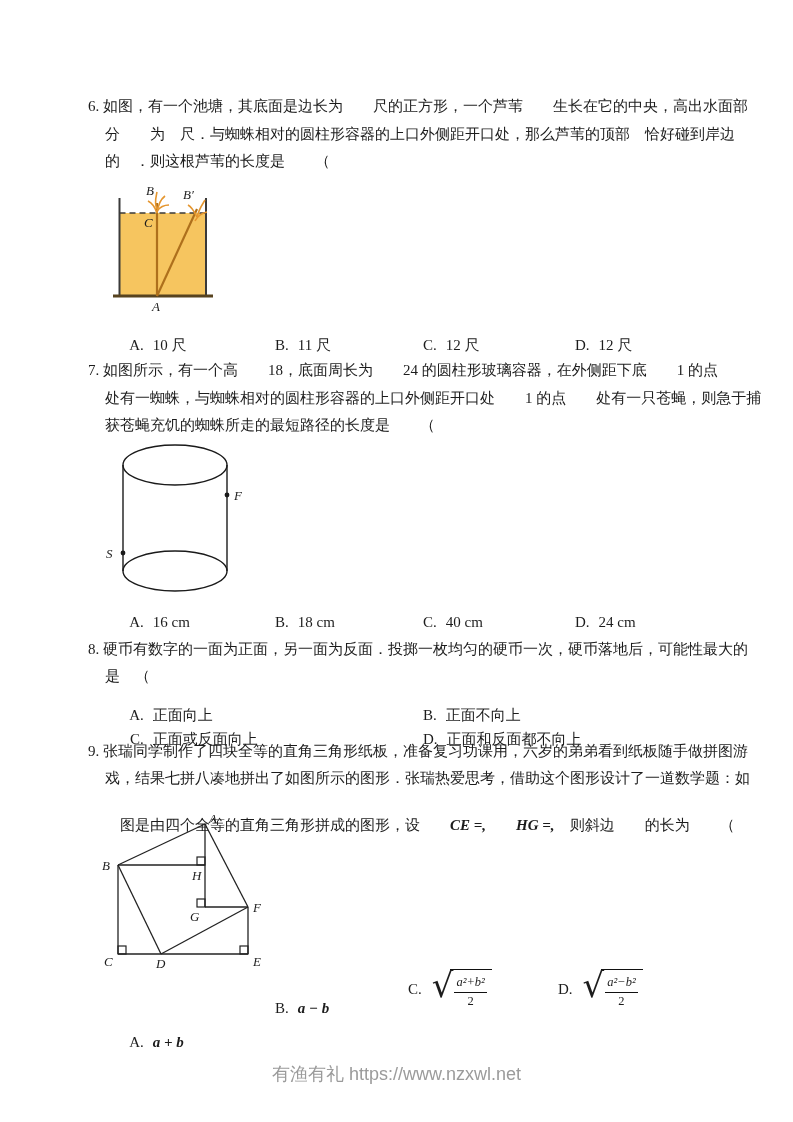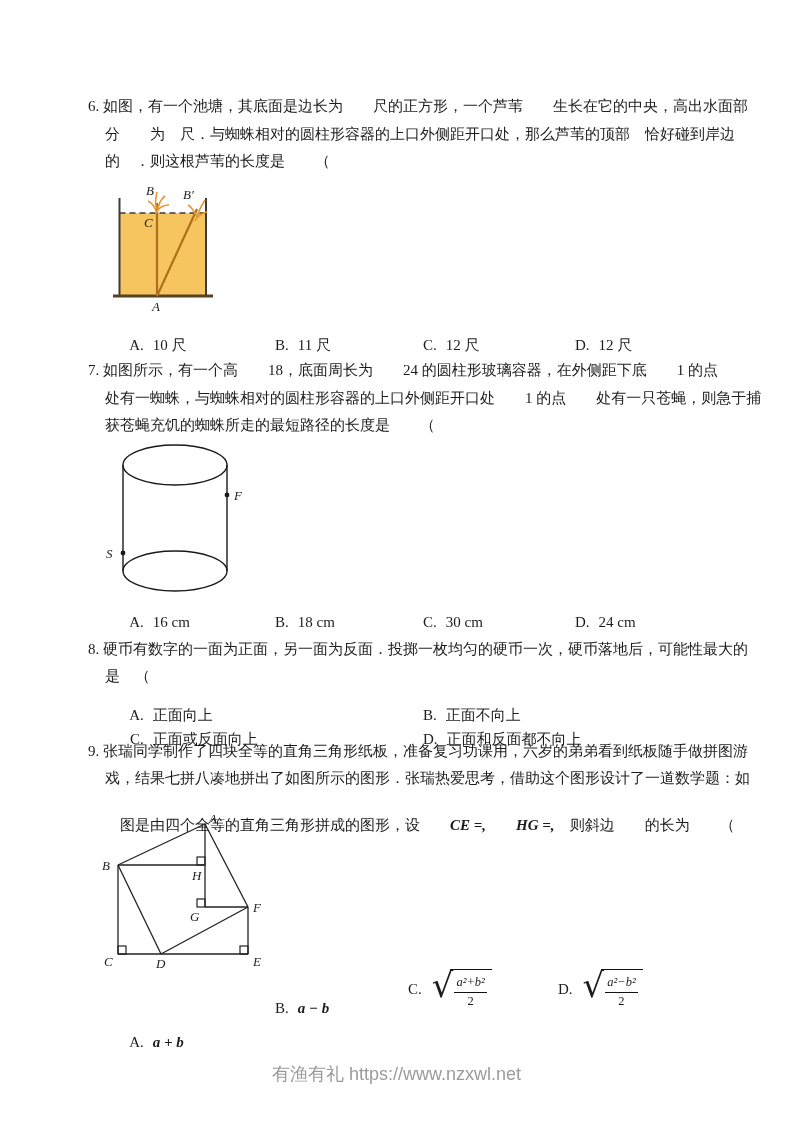--- a/index.html
+++ b/index.html
@@ -106,21 +106,21 @@
     <text x="1" y="118">S</text>
   </svg>
 
   <div class="opt" style="left:115px;top:597px">
     <span class="ol">A.</span><span class="ot">16 cm</span>
   </div>
   <div class="opt" style="left:260px;top:597px">
     <span class="ol">B.</span><span class="ot">18 cm</span>
   </div>
   <div class="opt" style="left:408px;top:597px">
-    <span class="ol">C.</span><span class="ot">30 cm</span>
+    <span class="ol">C.</span><span class="ot">40 cm</span>
   </div>
   <div class="opt" style="left:560px;top:597px">
     <span class="ol">D.</span><span class="ot">24 cm</span>
   </div>
 </div>
 
 <div>
   <div class="line" style="left:88px;top:639px">8. 硬币有数字的一面为正面，另一面为反面．投掷一枚均匀的硬币一次，硬币落地后，可能性最大的</div>
   <div class="line" style="left:105px;top:666px">是　（</div>
 

